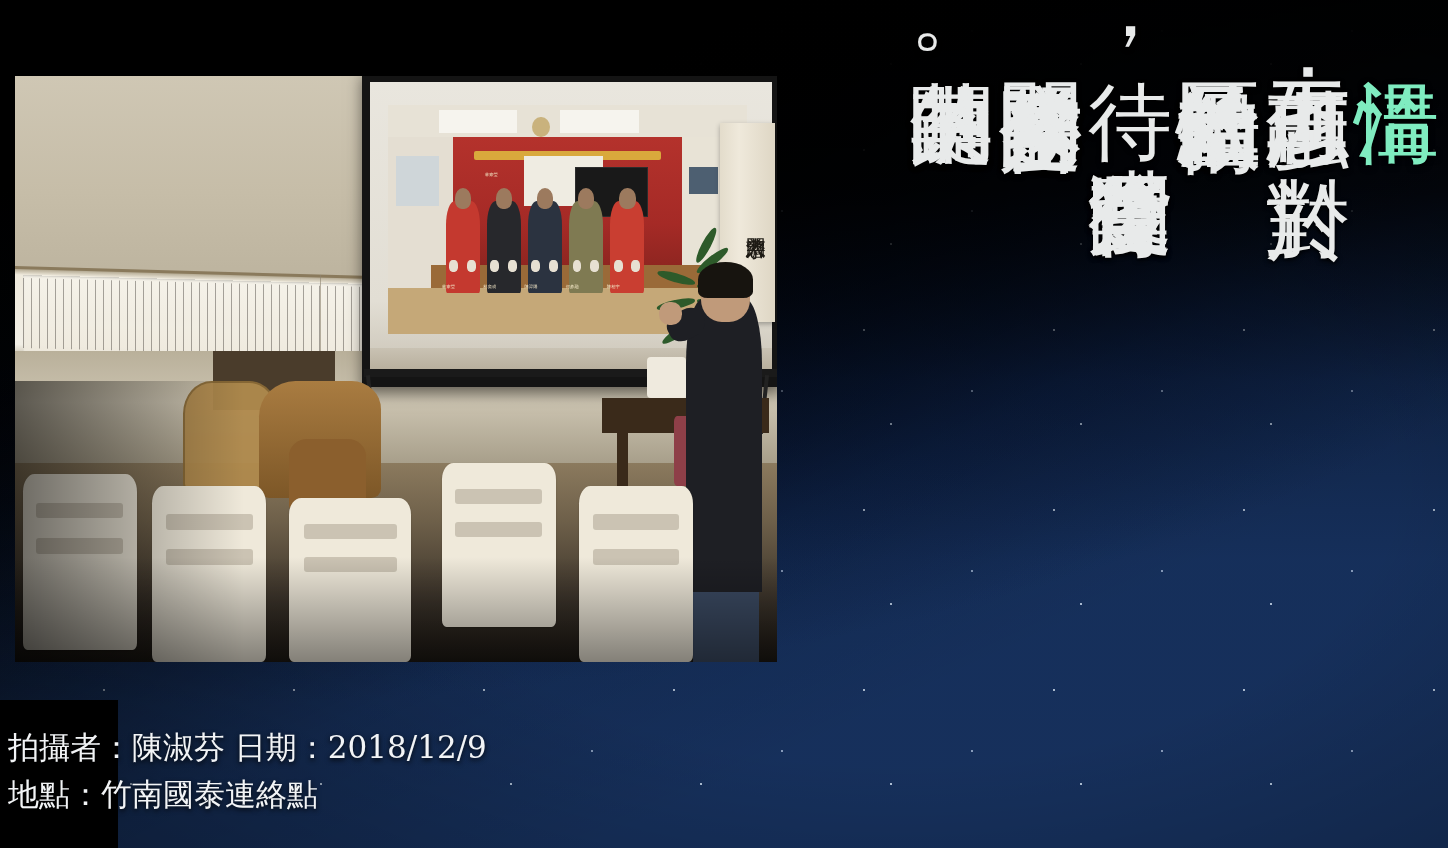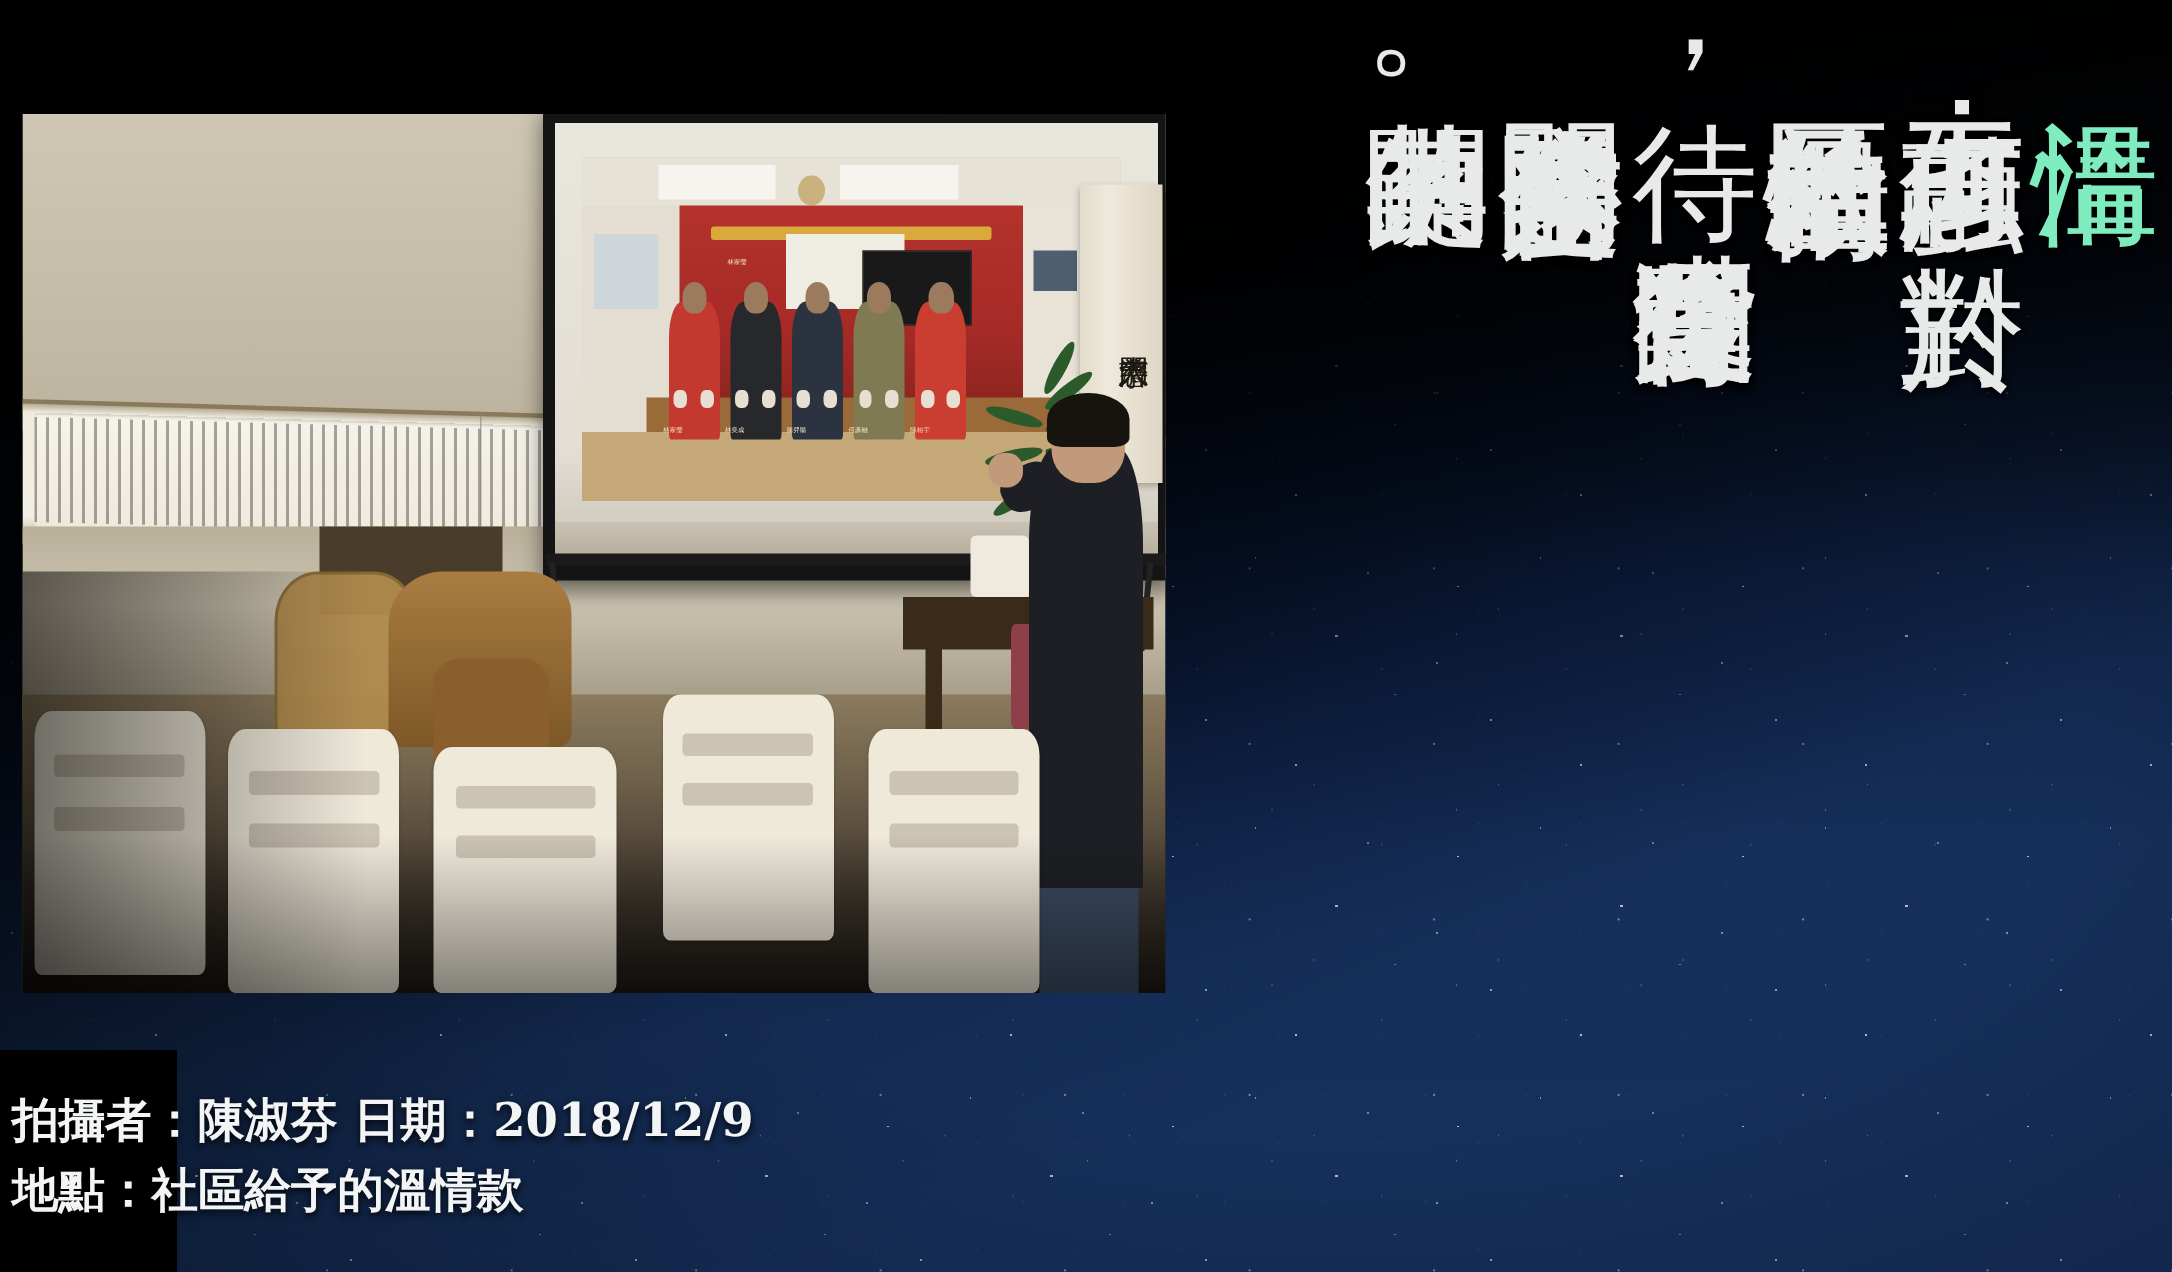--- a/index.html
+++ b/index.html
@@ -224,21 +224,21 @@
     position:absolute;left:0;top:700px;width:118px;height:148px;background:#000;
   }
   .caption{
     position:absolute;left:8px;top:724px;
     color:#f2f4f6;
     font-family:"DejaVu Serif","Liberation Serif",serif;
     font-size:31px;line-height:1.52;
     text-shadow:0 2px 5px rgba(0,0,0,.9);
     white-space:nowrap;
   }
-  .caption .line{display:block;font-weight:bold;}
+  .caption .line{display:block;}
 </style>
 </head>
 <body>
 
 <div id="slide">
 
   <div class="bg-base"></div>
   <div class="stars"></div>
   <div class="stars s2"></div>
   <div class="stars s3"></div>
@@ -422,16 +422,16 @@
     <div class="vcol">隊間緊密的合作是</div>
     <div class="vcol">待，獲獎背後是團</div>
     <div class="vcol">社區給予的溫情款</div>
     <div class="vcol">志工何彥融：對於</div>
     <div class="vcol title">溫情</div>
   </div>
 
   <div class="cap-bg"></div>
   <div class="caption">
     <span class="line">拍攝者：陳淑芬  日期：2018/12/9</span>
-    <span class="line">地點：社區給予的溫情款</span>
+    <span class="line">地點：竹南國泰連絡點</span>
   </div>
 
 </div>
 
 </body></html>

